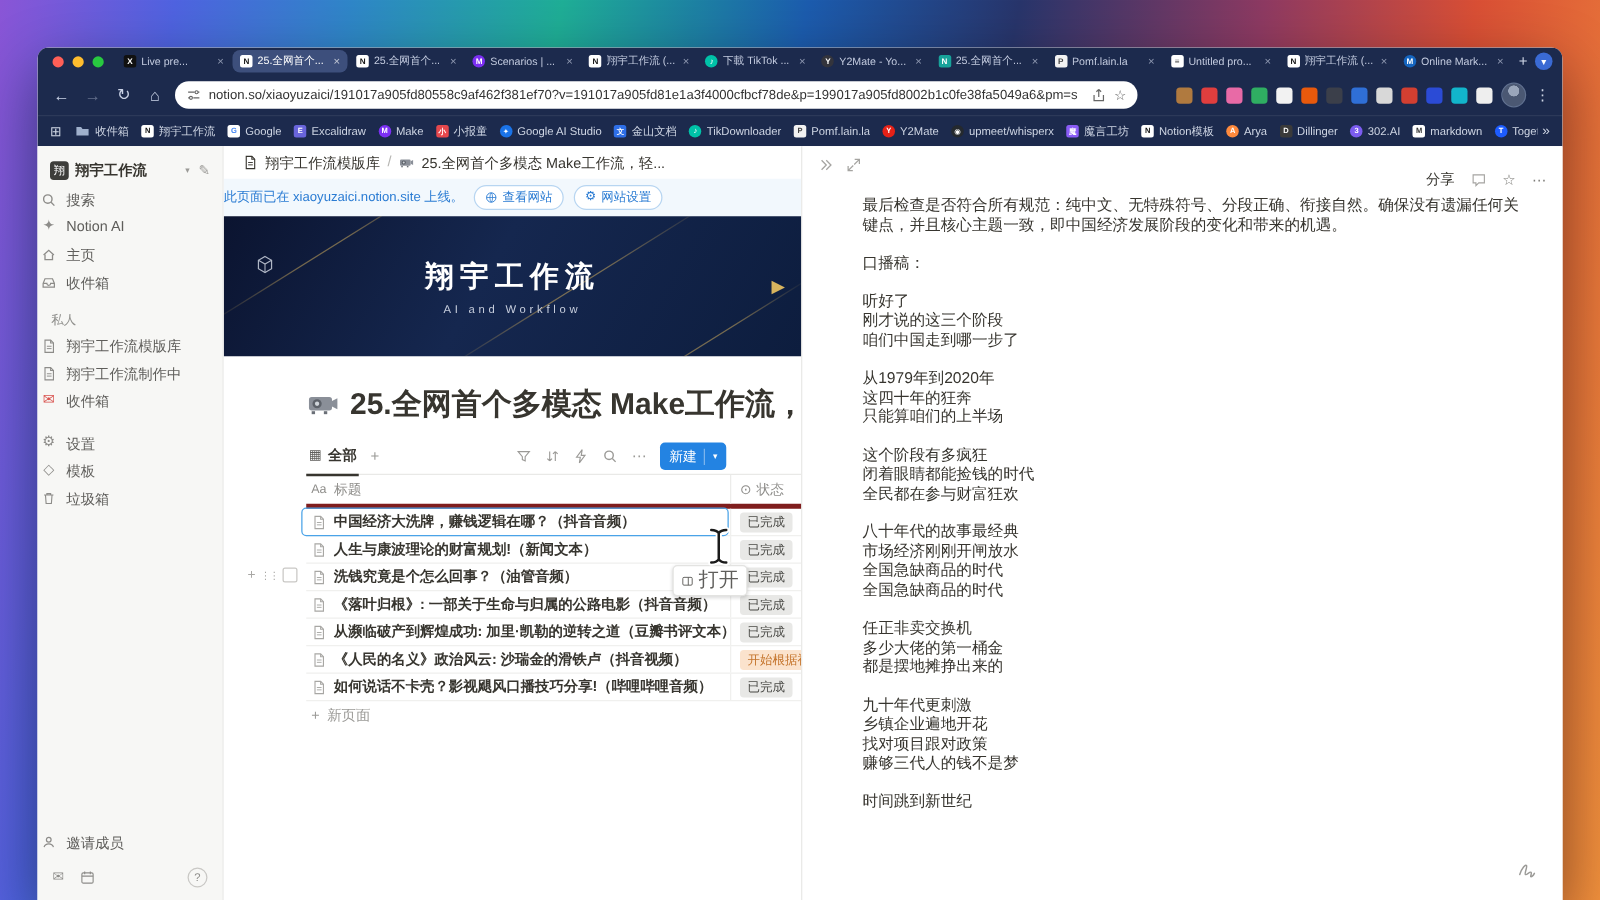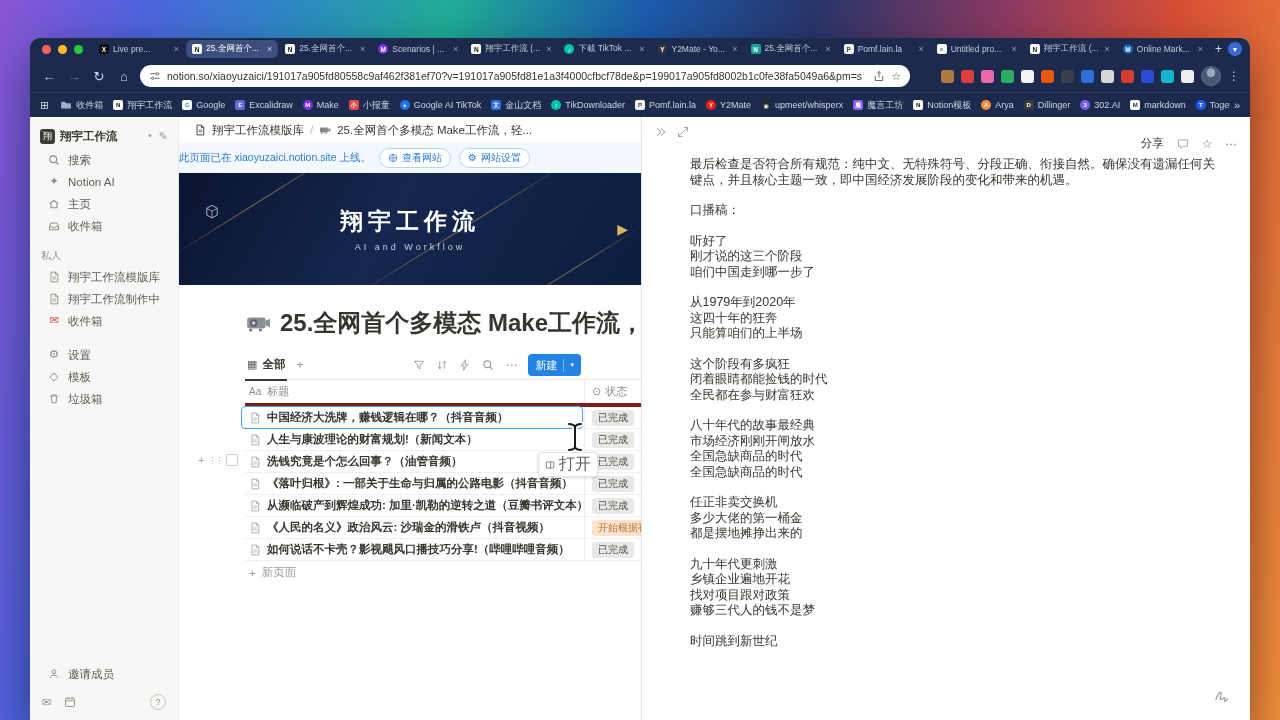--- a/index.html
+++ b/index.html
@@ -44,21 +44,21 @@
   .bm-ovf{color:#cfd6e4;font-size:11px;margin-left:4px;}
   
   .app{flex:1;display:flex;min-height:0;background:#fff;}
   
   .nsidebar{width:148px;flex:0 0 auto;background:#f7f7f5;border-right:1px solid #e9e9e7;display:flex;flex-direction:column;font-size:11.5px;color:#5f5e5b;padding:6px 0 0;}
   .ws{display:flex;align-items:center;gap:5px;height:26px;padding:0 10px;color:#37352f;font-weight:bold;font-size:11.5px;}
   .ws-icon{width:15px;height:15px;border-radius:3px;background:#3d3d3a;color:#fff;font-size:9px;font-weight:normal;display:flex;align-items:center;justify-content:center;flex:0 0 auto;}
   .ws-name{white-space:nowrap;overflow:hidden;flex:1;min-width:0;}
   .ws-chev{font-size:7px;color:#9b9a97;}
   .ws-edit{color:#9b9a97;font-size:11px;margin-left:2px;}
-  .side-item{display:flex;align-items:center;gap:7px;height:22px;padding:0 17px;white-space:nowrap;overflow:hidden;}
+  .side-item{display:flex;align-items:center;gap:7px;height:22px;padding:0 2px;white-space:nowrap;overflow:hidden;}
   .side-item .i{color:#8d8c89;width:14px;}
   .section-lbl{font-size:10px;color:#91918e;padding:12px 11px 3px;}
   .side-gap{height:12px;}
   .side-bottom{margin-top:auto;}
   .side-foot{display:flex;align-items:center;gap:13px;padding:9px 12px 10px;color:#8d8c89;font-size:11px;}
   .q-circle{margin-left:auto;width:14px;height:14px;border-radius:50%;border:1px solid #c9c8c5;font-size:9px;display:flex;align-items:center;justify-content:center;color:#8d8c89;}
   
   .nmain{width:462px;flex:0 0 auto;border-right:1px solid #e3e3e1;display:flex;flex-direction:column;min-width:0;background:#fff;overflow:hidden;}
   .crumbbar{height:26px;display:flex;align-items:center;padding:0 15px;font-size:11.5px;color:#37352f;gap:6px;flex:0 0 auto;white-space:nowrap;overflow:hidden;}
   .crumb-sep{color:#b5b4b1;}
@@ -273,21 +273,21 @@
         <span class="bm">
           <span class="fav ci" style="background: rgb(123, 47, 242); color: rgb(255, 255, 255);">M</span>
           <span>Make</span>
         </span>
         <span class="bm">
           <span class="fav" style="background: rgb(229, 72, 77); color: rgb(255, 255, 255);">小</span>
           <span>小报童</span>
         </span>
         <span class="bm">
           <span class="fav ci" style="background: rgb(26, 115, 232); color: rgb(255, 255, 255);">✦</span>
-          <span>Google AI TikTok</span>
+          <span>Google AI Studio</span>
         </span>
         <span class="bm">
           <span class="fav" style="background: rgb(46, 111, 232); color: rgb(255, 255, 255);">文</span>
           <span>金山文档</span>
         </span>
         <span class="bm">
           <span class="fav ci" style="background: rgb(0, 194, 168); color: rgb(255, 255, 255);">♪</span>
           <span>TikDownloader</span>
         </span>
         <span class="bm">

